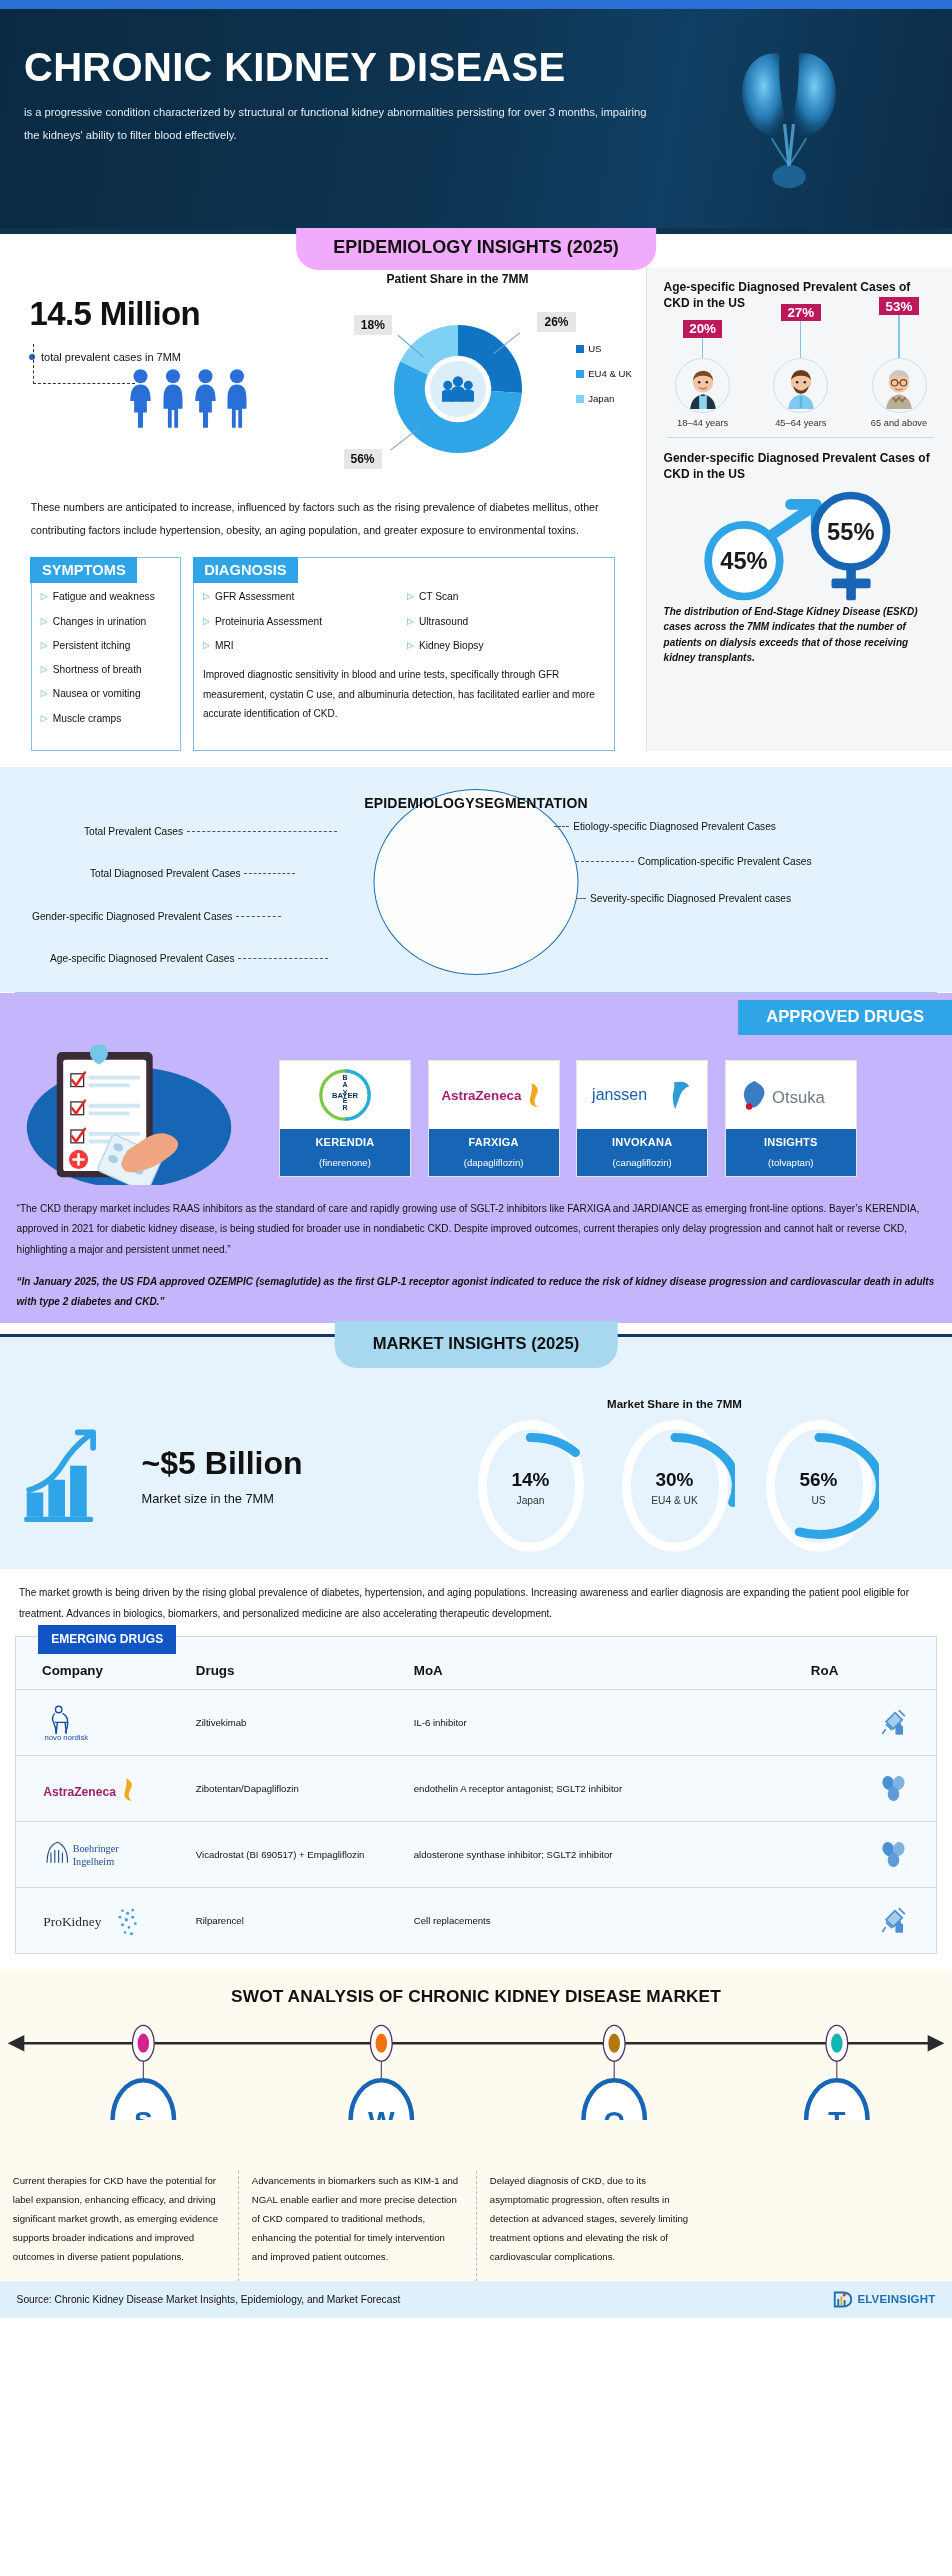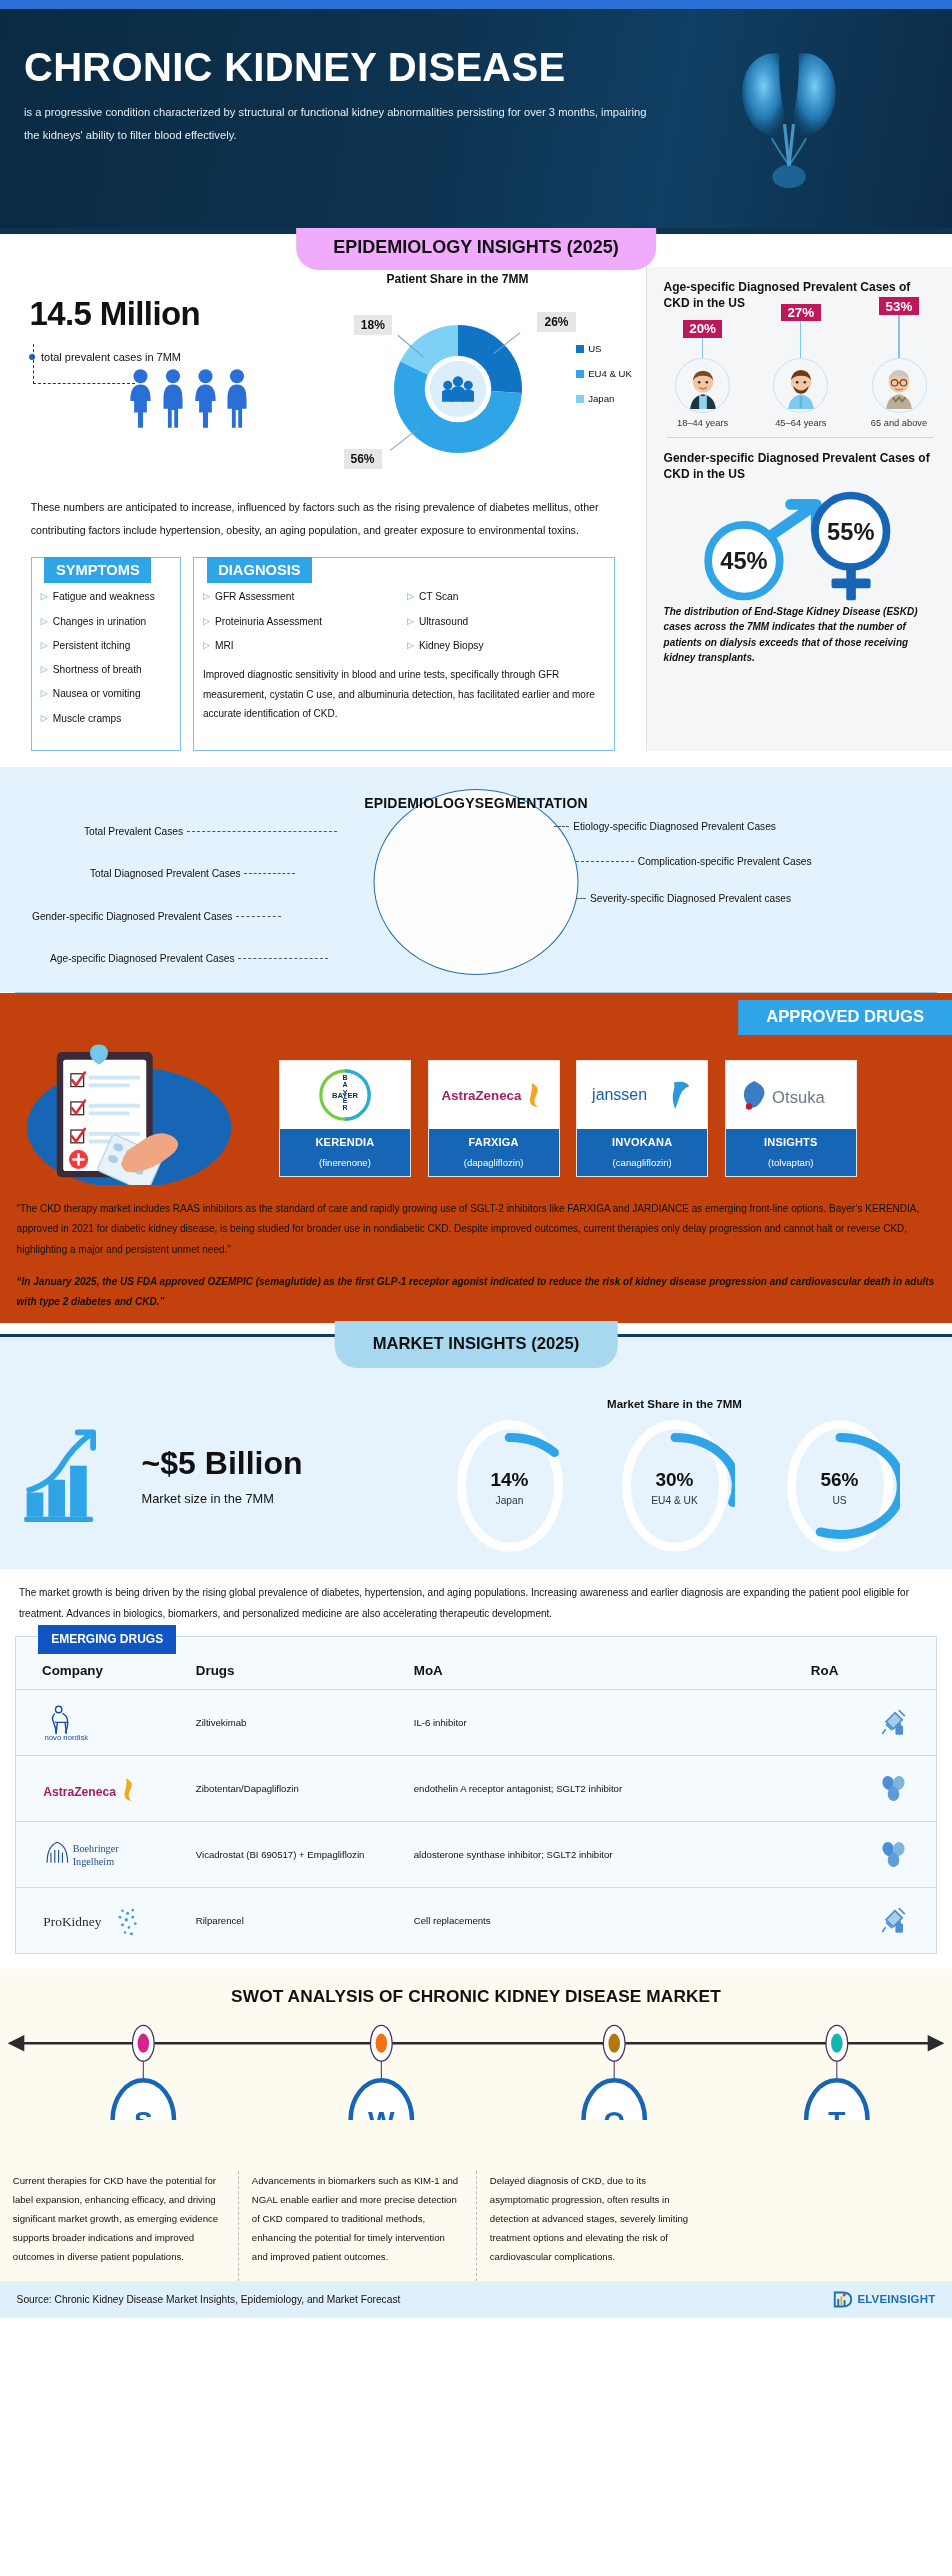--- a/index.html
+++ b/index.html
@@ -89,21 +89,21 @@
   .eskd-note { font-size: 10px; font-style: italic; font-weight: 700; line-height: 1.55; margin-top: 3.8px; }
 
   
   .para { font-size: 10.6px; line-height: 2.1; padding: 11.5px 22px 0 15.4px; }
   .boxes { display: flex; gap: 11.5px; padding: 16.6px 15.4px 0 15.4px; }
   .box { border: 1px solid #7cc2e8; position: relative; padding: 33px 9px 12.8px; }
   .box-sym { width: 160px; min-height: 163px; }
   .box-diag { width: 451px; min-height: 163px; }
   .box-tab {
     position: absolute; top: -1.3px; left: -1.3px; background: #2fa4e7; color: #fff;
-    font-size: 14.7px; font-weight: 700; padding: 4.5px 11.5px 5.8px; margin-left: 14px;
+    font-size: 14.7px; font-weight: 700; padding: 4.5px 11.5px 5.8px;
   }
   .blist { list-style: none; }
   .blist li { display: flex; align-items: flex-start; gap: 5.1px; font-size: 10.2px; line-height: 1.2; margin-bottom: 12px; }
   .tri { color: #5aa9e6; font-size: 9px; line-height: 1.3; }
   .diag-cols { display: flex; gap: 31px; }
   .diag-note { font-size: 10px; line-height: 1.95; margin-top: 1.3px; }
 
   
   .seg {
     background: #e3f2fc; margin-top: 16.6px; padding: 22px 0 22px;
@@ -114,21 +114,21 @@
     position: absolute; left: 50%; top: 0; transform: translateX(-50%);
     width: 205px; height: 186px; border: 1.3px solid #1b6fb5; border-radius: 50%;
     background: #fdfdfd; display: flex; flex-direction: row; align-items: flex-start; justify-content: center;
   }
   .seg-oval span { font-size: 14px; font-weight: 700; letter-spacing: 0.2px; line-height: 1.9; }
   .seg-lbl { position: absolute; font-size: 10.2px; white-space: nowrap; display: flex; align-items: center; gap: 3.8px; }
   .seg-dashes { border-top: 1.3px dashed #555; display: inline-block; height: 0; }
 
   
   .ad-sep { border-top: 1.3px solid #9cc8e8; margin: 0 15.4px; }
-  .ad-wrap { padding: 6.4px 0 6.4px; position: relative; background: #c2410c; }
+  .ad-wrap { padding: 6.4px 0 6.4px; position: relative; background: #c4b5fd; }
   .ad-title {
     background: #2fa4e7; color: #fff; font-weight: 700; font-size: 16.6px;
     padding: 7.7px 28px; display: inline-block; position: relative; left: 50%; transform: translateX(-50%);
   }
   .ad-row { display: flex; align-items: flex-start; padding: 2.6px 16.6px 0; gap: 6.4px; }
   .clip-art { width: 256px; height: 147px; position: relative; }
   .drug-cards { display: flex; gap: 16.6px; padding-top: 22px; }
   .drug-card { width: 132px; border: 0.6px solid #e5e5e5; }
   .drug-logo { height: 68px; display: flex; align-items: center; justify-content: center; background: #fff; }
   .drug-foot { background: #1766b5; color: #fff; text-align: center; padding: 7px 2.6px 8.3px; }
@@ -148,21 +148,21 @@
     background: #a8d8f0; color: #111; font-size: 16.6px; font-weight: 700;
     padding: 12.8px 38px 14px; border-radius: 0 0 22px 22px; white-space: nowrap; z-index: 4;
   }
   .mi-body { display: flex; align-items: center; padding: 61px 19px 6.4px; }
   .mi-left { width: 397px; display: flex; align-items: center; gap: 3.8px; }
   .mi-figs { padding-left: 3.8px; }
   .mi-big { font-size: 32px; font-weight: 700; }
   .mi-sub { font-size: 12.8px; margin-top: 9px; }
   .mi-right { flex: 1; text-align: center; }
   .mi-right-title { font-size: 11.5px; font-weight: 700; margin-bottom: 9px; }
-  .rings { display: flex; justify-content: center; gap: 45px; }
+  .rings { display: flex; justify-content: center; gap: 24px; }
   .ring { position: relative; width: 120px; height: 134px; }
   .ring-txt { position: absolute; left: 0; right: 0; top: 50px; text-align: center; }
   .ring-pct { font-size: 19px; font-weight: 700; }
   .ring-name { font-size: 10.2px; color: #333; margin-top: 3.8px; }
 
   .mkt-para { font-size: 10px; line-height: 2.05; padding: 14px 19px 0; }
 
   
   .ed-wrap { margin: 11.5px 15.4px 0; border: 0.6px solid #cfd9e0; position: relative; background: #f4fafd; }
   .ed-tab {

